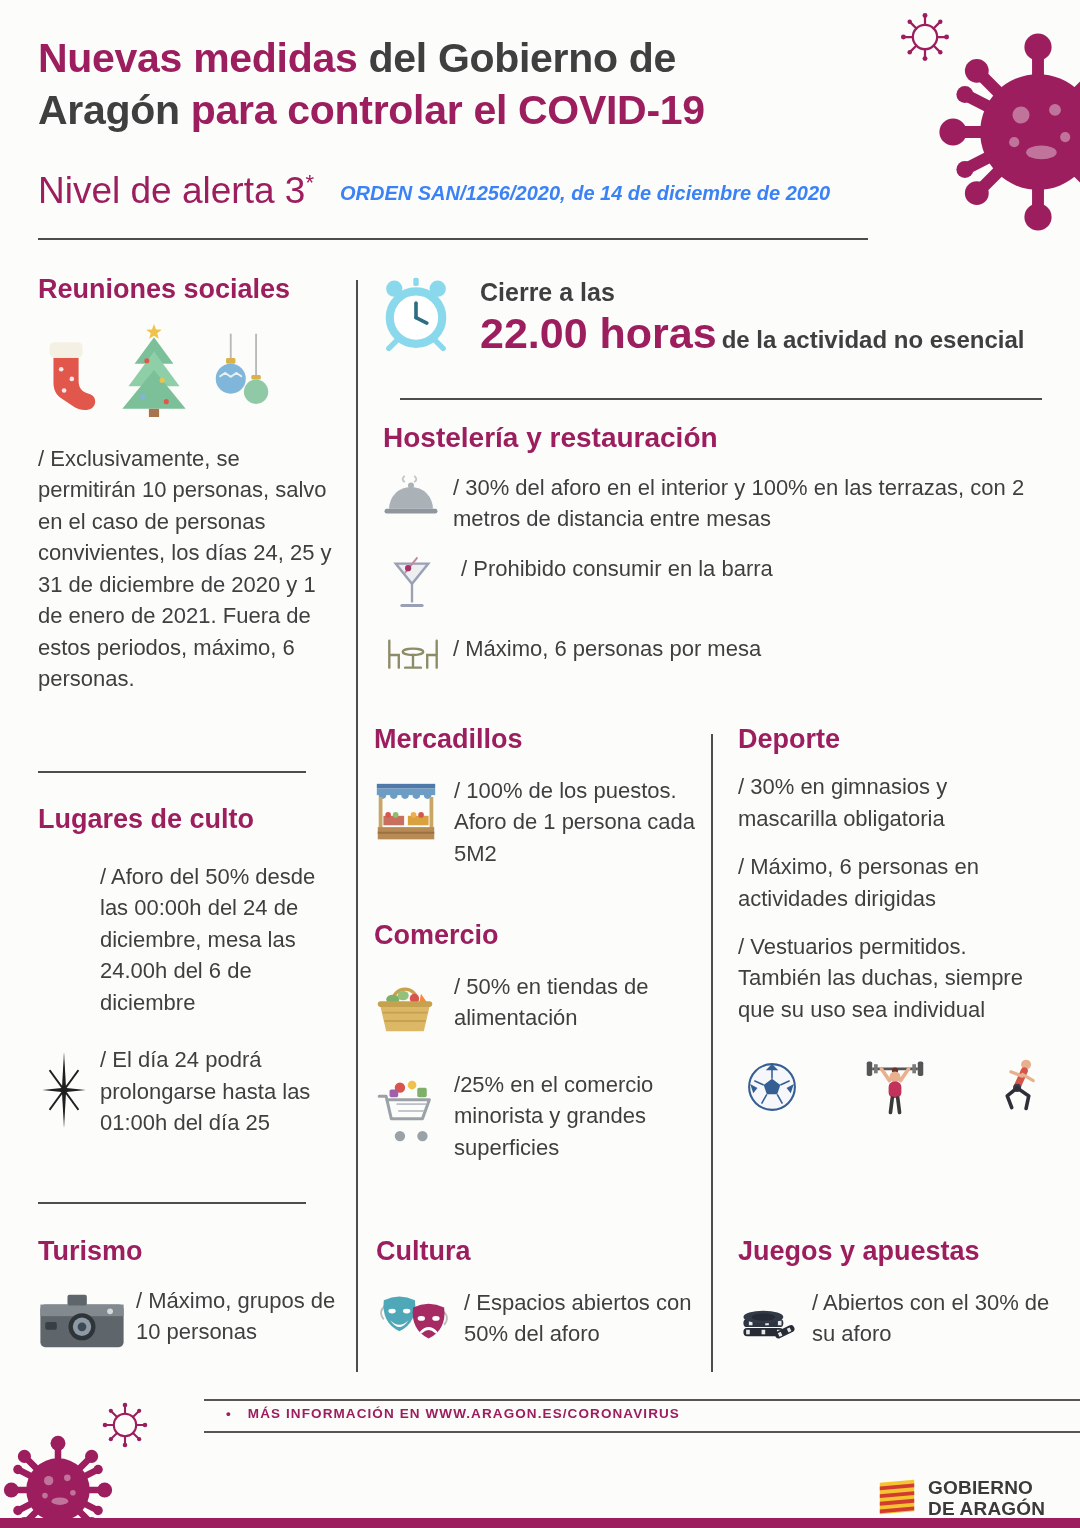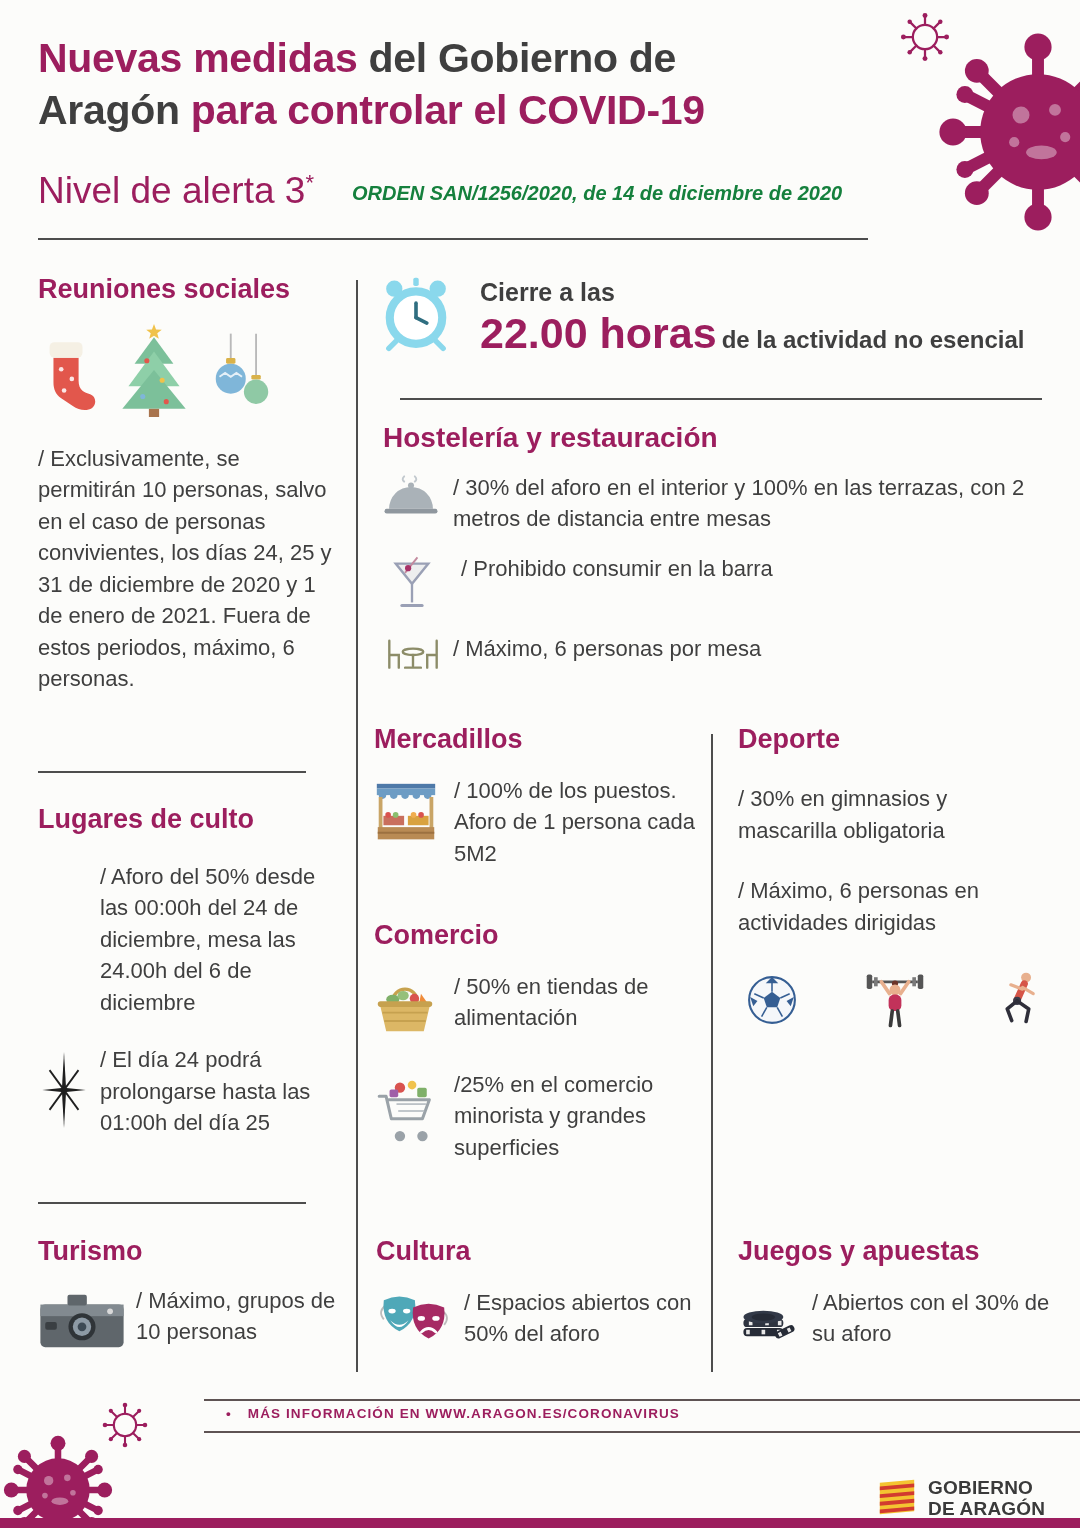--- a/index.html
+++ b/index.html
@@ -7,24 +7,24 @@
   body{background:#dcdcdc;font-family:"Liberation Sans","DejaVu Sans",sans-serif;color:var(--text)}
   .poster{position:relative;width:1080px;height:1528px;margin:0 auto;background:#fcfcfa;overflow:hidden}
   .abs{position:absolute}
   .rule{position:absolute;height:2px;background:#4d4d4d}
   .vrule{position:absolute;width:2px;background:#4d4d4d}
   .accent{color:var(--accent)}
   .b{font-weight:400}
   h1{margin:0;font-size:41px;line-height:1.28;font-weight:600;letter-spacing:-0.3px}
   h1 .line{display:block}
   h1 .accent{font-weight:800}
-  .alert-row{display:flex;align-items:baseline;gap:38px}
+  .alert-row{display:flex;align-items:baseline;gap:26px}
   .alert-level{font-size:37px;font-weight:500}
   .alert-level sup{font-size:22px}
-  .order-ref{font-style:italic;font-size:20px;font-weight:600;color:#15803d;position:relative;top:-3px}
+  .order-ref{font-style:italic;font-size:20px;font-weight:600;color:#3b82f6;position:relative;top:-3px}
   .sec-title{margin:0;font-size:27px;font-weight:800;color:var(--accent)}
   .sec-title.lg{font-size:28px}
   .body-text{margin:0;font-size:22px;line-height:1.43}
   
   .closure{display:flex;align-items:flex-start;gap:26px}
   .closure-l1{font-size:25px;font-weight:700;margin-top:4px}
   .closure-l2{display:flex;align-items:baseline;gap:5px;white-space:nowrap;margin-top:2px}
   .closure-time{font-size:43px;font-weight:800}
   .closure-suffix{font-size:24px;font-weight:700}
   
@@ -32,21 +32,21 @@
   .hitem{margin-top:18px}
   .hicon{flex:0 0 70px;padding-top:2px}
   .flex1{flex:1}
   .xmas-row{display:flex;align-items:flex-end;gap:20px;margin-top:14px;height:98px}
   .reu-body{margin-top:26px}
   .c-item{margin-top:26px}
   .c-icon{flex:0 0 62px}
   .m-item{margin-top:20px}
   .m-icon{flex:0 0 80px;padding-top:4px}
   .co-item2{margin-top:28px}
-  .d-text{margin-top:28px;line-height:1.45}
+  .d-text{margin-top:16px;line-height:1.45}
   .sports-row{display:flex;justify-content:space-between;align-items:center;margin-top:30px;padding:0 8px}
   .t-item{margin-top:18px}
   .t-icon{flex:0 0 98px;padding-top:6px}
   .cu-icon{flex:0 0 88px}
   .j-icon{flex:0 0 74px;padding-top:2px}
   .glow{width:70px;height:30px;margin-top:32px;background:radial-gradient(ellipse at center,rgba(243,218,125,.95),rgba(243,218,125,0) 72%)}
   
   .finfo{display:flex;align-items:center;gap:16px;color:var(--accent);font-size:13.5px;letter-spacing:1.1px;font-weight:600}
   .finfo .b{font-weight:800}
   .logo{display:flex;gap:10px}
@@ -348,20 +348,21 @@
         </svg>
       </span>
       <p class="body-text flex1"><span>/</span><span class="b">25%</span><span> en el </span><span class="b">comercio minorista</span><span> y </span><span class="b">grandes superficies</span></p>
     </div>
   </section>
 
   <section class="abs" style="left:738px;top:724px;width:314px">
     <h2 class="sec-title">Deporte</h2>
     <p class="body-text d-text"><span>/ </span><span class="b">30% en gimnasios</span><span> y </span><span class="b">mascarilla obligatoria</span></p>
     <p class="body-text d-text"><span>/ Máximo, </span><span class="b">6 personas</span><span> en </span><span class="b">actividades dirigidas</span></p>
+    <p class="body-text d-text"><span>/ </span><span class="b">Vestuarios</span><span> permitidos. También las </span><span class="b">duchas, siempre que su uso sea individual</span></p>
     <div class="sports-row">
       <svg width="52" height="52" viewBox="0 0 50 50">
         <circle cx="25" cy="25" r="22" fill="#f5f7fa" stroke="#355e93" stroke-width="2"></circle>
         <polygon points="25,17 33,23 30,32 20,32 17,23" fill="#355e93"></polygon>
         <g stroke="#355e93" stroke-width="1.5">
           <line x1="25" y1="17" x2="25" y2="8"></line>
             <line x1="33" y1="23" x2="42" y2="19"></line>
           <line x1="30" y1="32" x2="35" y2="41"></line>
             <line x1="20" y1="32" x2="15" y2="41"></line>
           <line x1="17" y1="23" x2="8" y2="19"></line>

